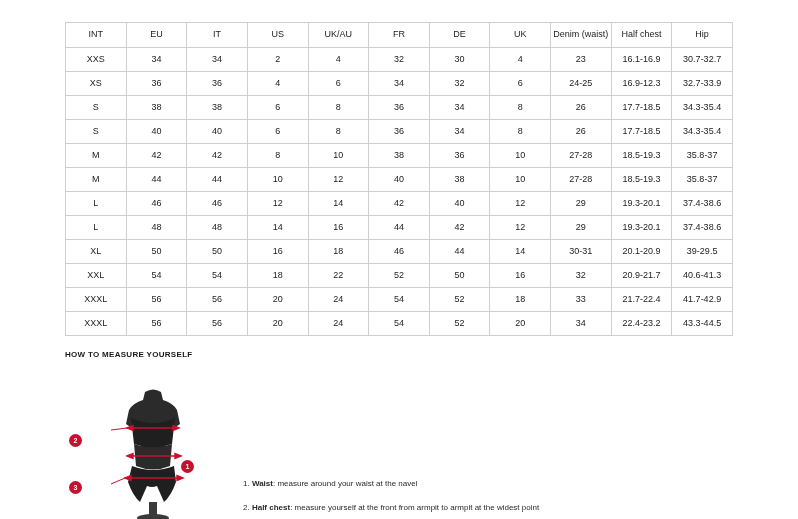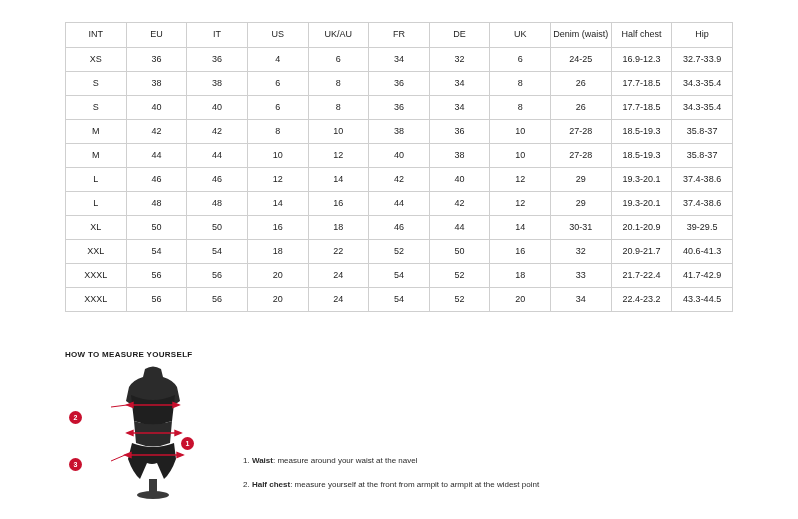--- a/index.html
+++ b/index.html
@@ -57,21 +57,21 @@
     position: absolute;
     left: 65px;
     top: 350px;
     width: 680px;
   }
   .howto-title {
     font-size: 8px;
     font-weight: bold;
     letter-spacing: 0.3px;
     color: #1a1a1a;
-    margin-bottom: 4px;
+    margin-bottom: 27px;
   }
   .howto-body {
     position: relative;
     display: flex;
     align-items: flex-end;
   }
   .figure-box {
     position: relative;
     width: 120px;
     height: 140px;
@@ -127,20 +127,33 @@
           <th>FR</th>
           <th>DE</th>
           <th>UK</th>
           <th>Denim (waist)</th>
           <th>Half chest</th>
           <th>Hip</th>
         </tr>
       </thead>
       <tbody>
         <tr>
+          <td>XXS</td>
+          <td>34</td>
+          <td>34</td>
+          <td>2</td>
+          <td>4</td>
+          <td>32</td>
+          <td>30</td>
+          <td>4</td>
+          <td>23</td>
+          <td>16.1-16.9</td>
+          <td>30.7-32.7</td>
+        </tr>
+        <tr>
           <td>XS</td>
           <td>36</td>
           <td>36</td>
           <td>4</td>
           <td>6</td>
           <td>34</td>
           <td>32</td>
           <td>6</td>
           <td>24-25</td>
           <td>16.9-12.3</td>

